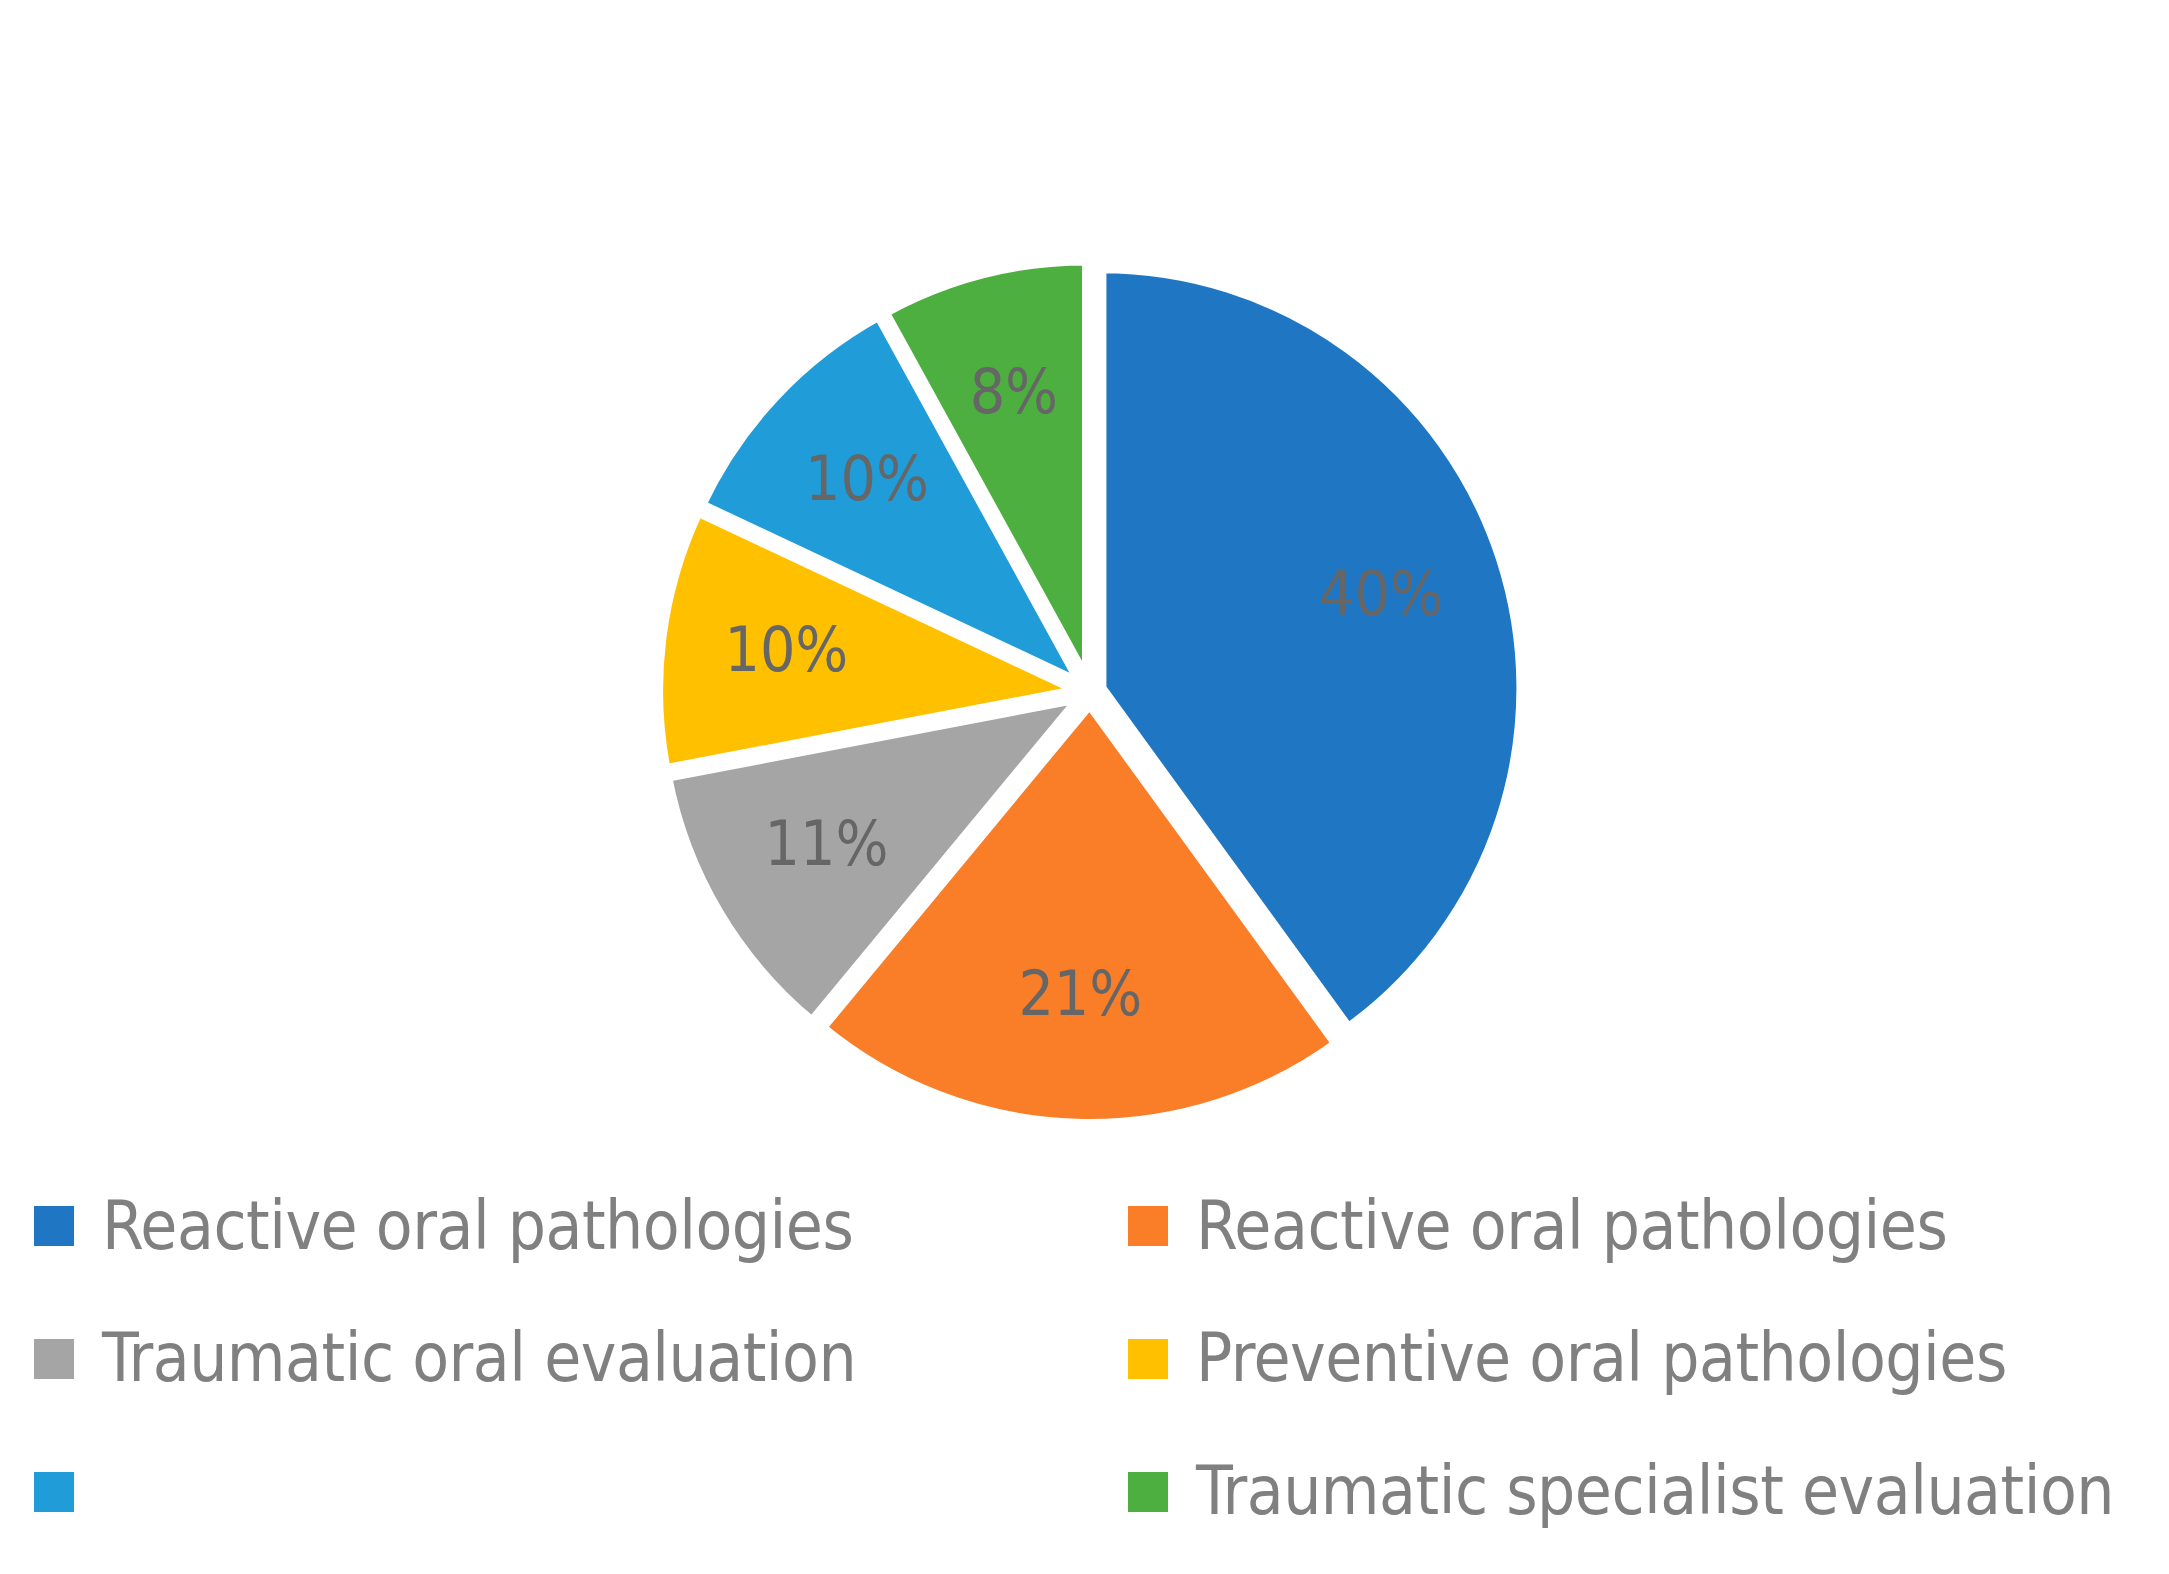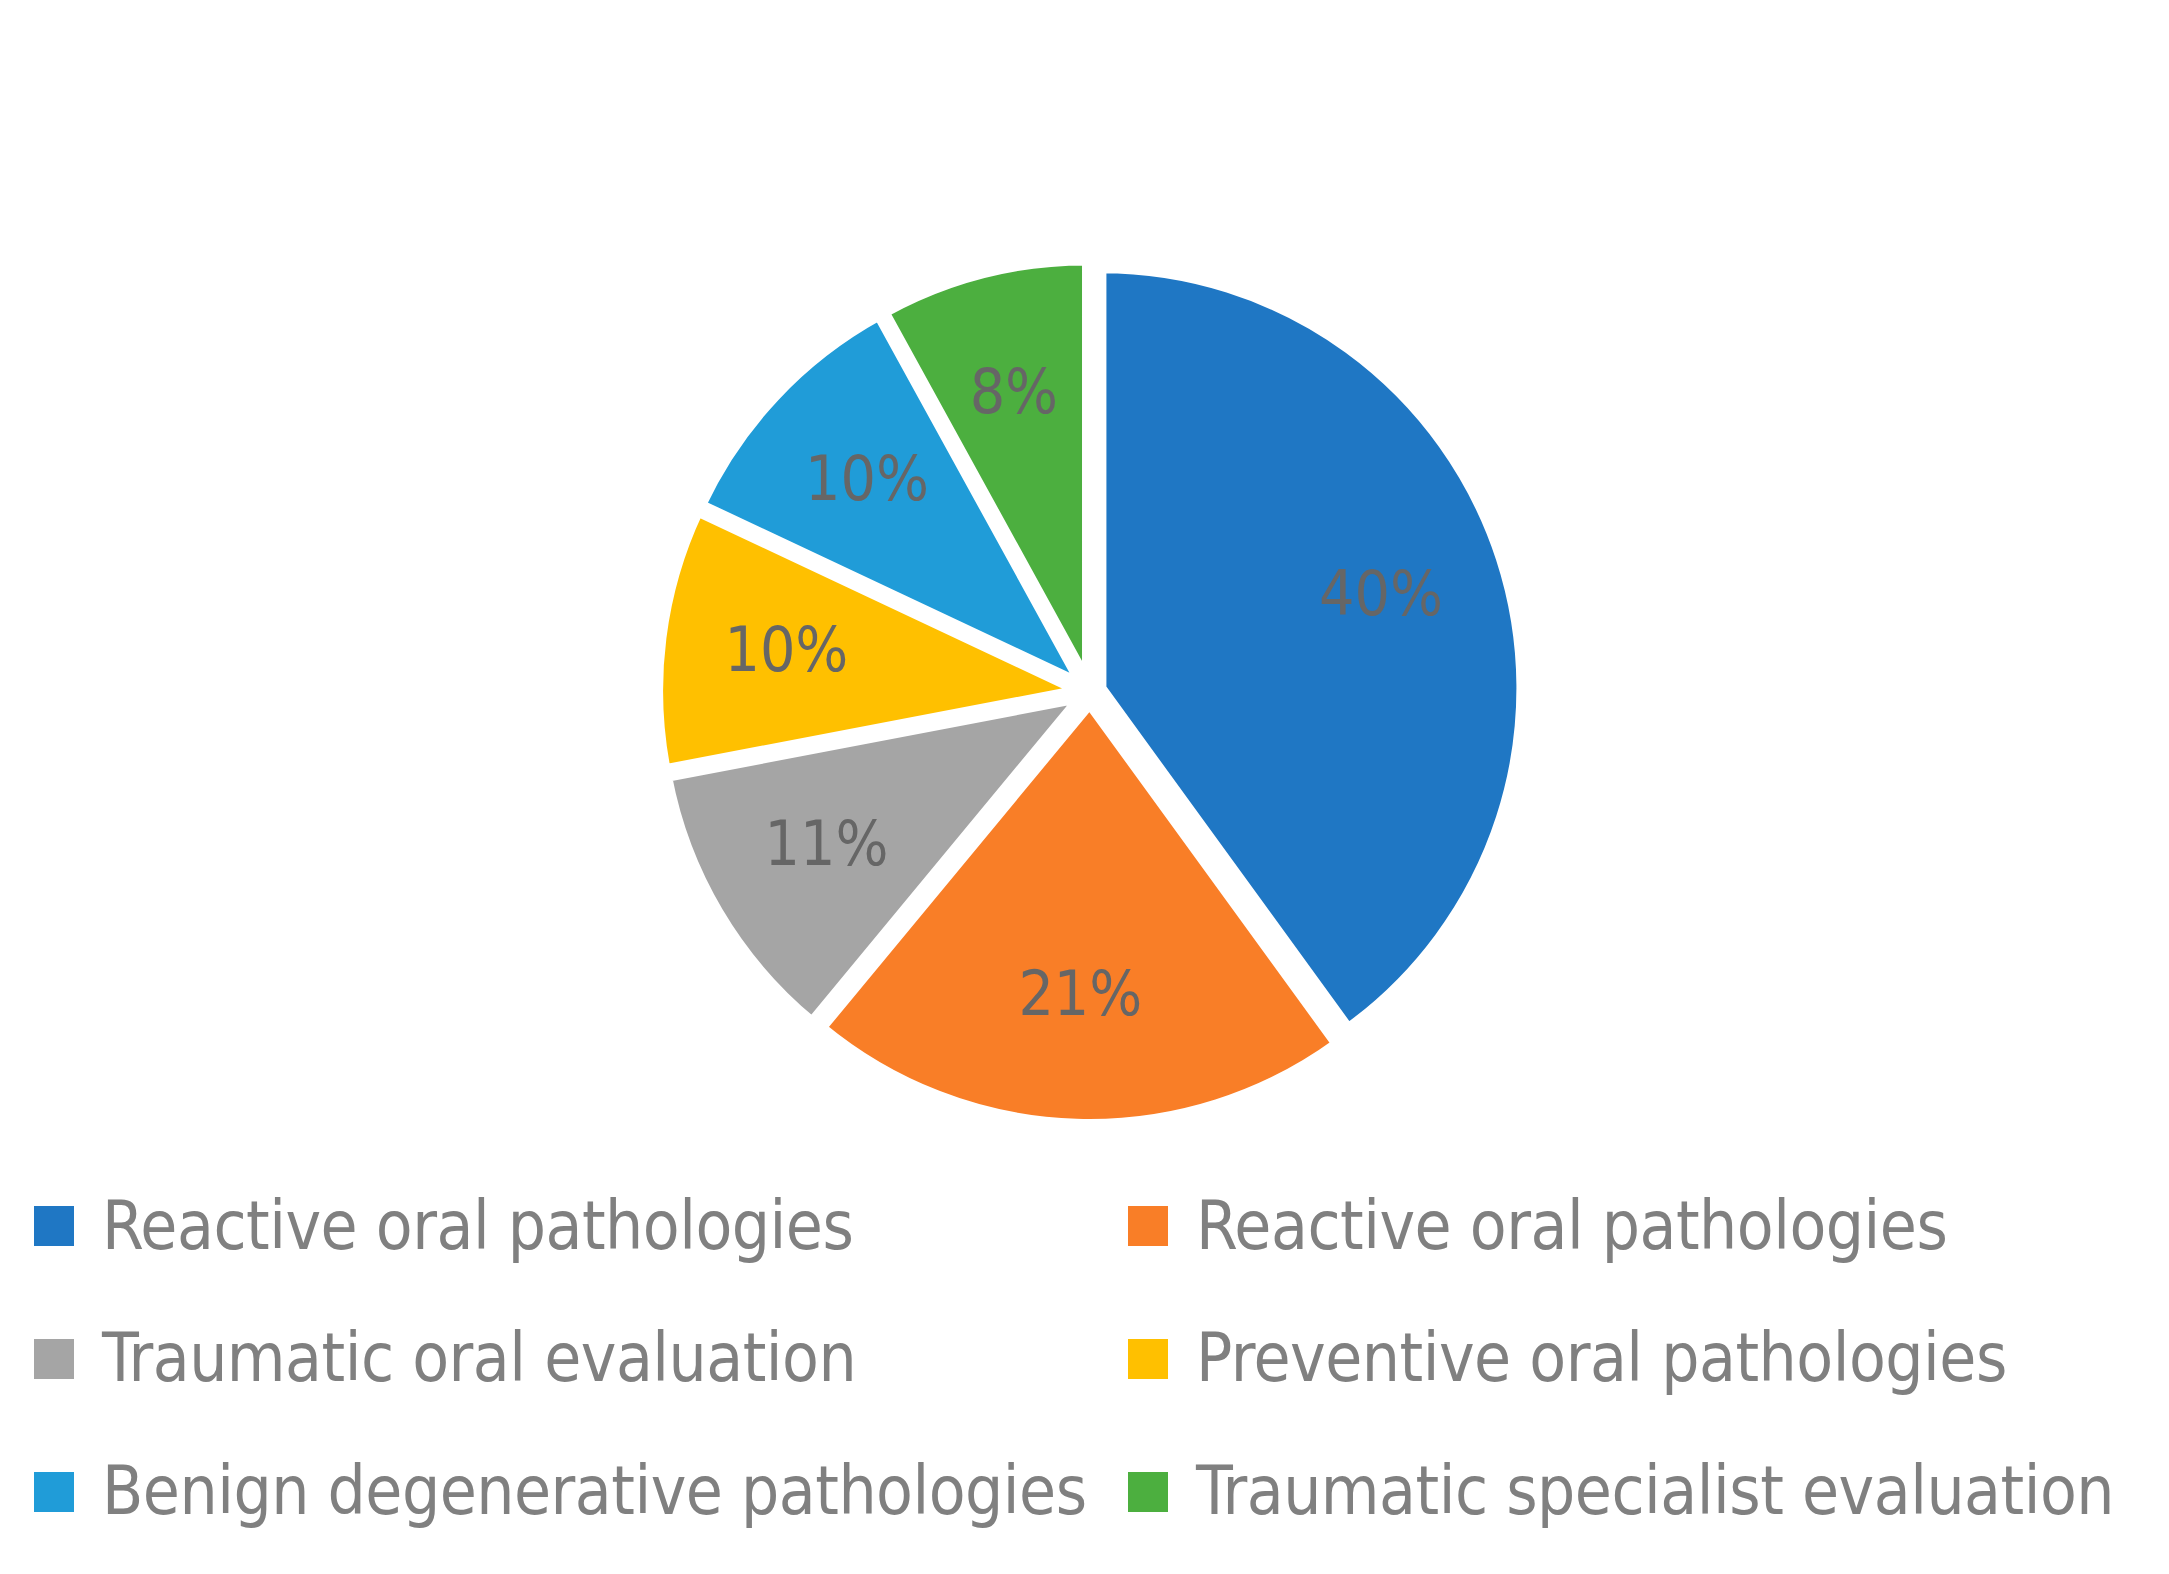--- a/index.html
+++ b/index.html
@@ -131,21 +131,20 @@
       <span class="legend-label">Traumatic oral evaluation</span>
     </div>
 
     <div class="legend-item col-right">
       <span class="legend-swatch" style="background: rgb(255, 192, 0);"></span>
       <span class="legend-label">Preventive oral pathologies</span>
     </div>
 
     <div class="legend-item col-left">
       <span class="legend-swatch" style="background: rgb(32, 156, 216);"></span>
-      <span class="legend-label">Benign degenerative pathologies</span>
     </div>
 
     <div class="legend-item col-right">
       <span class="legend-swatch" style="background: rgb(76, 175, 63);"></span>
       <span class="legend-label">Traumatic specialist evaluation</span>
     </div>
 
   </div>
 </div>
 

